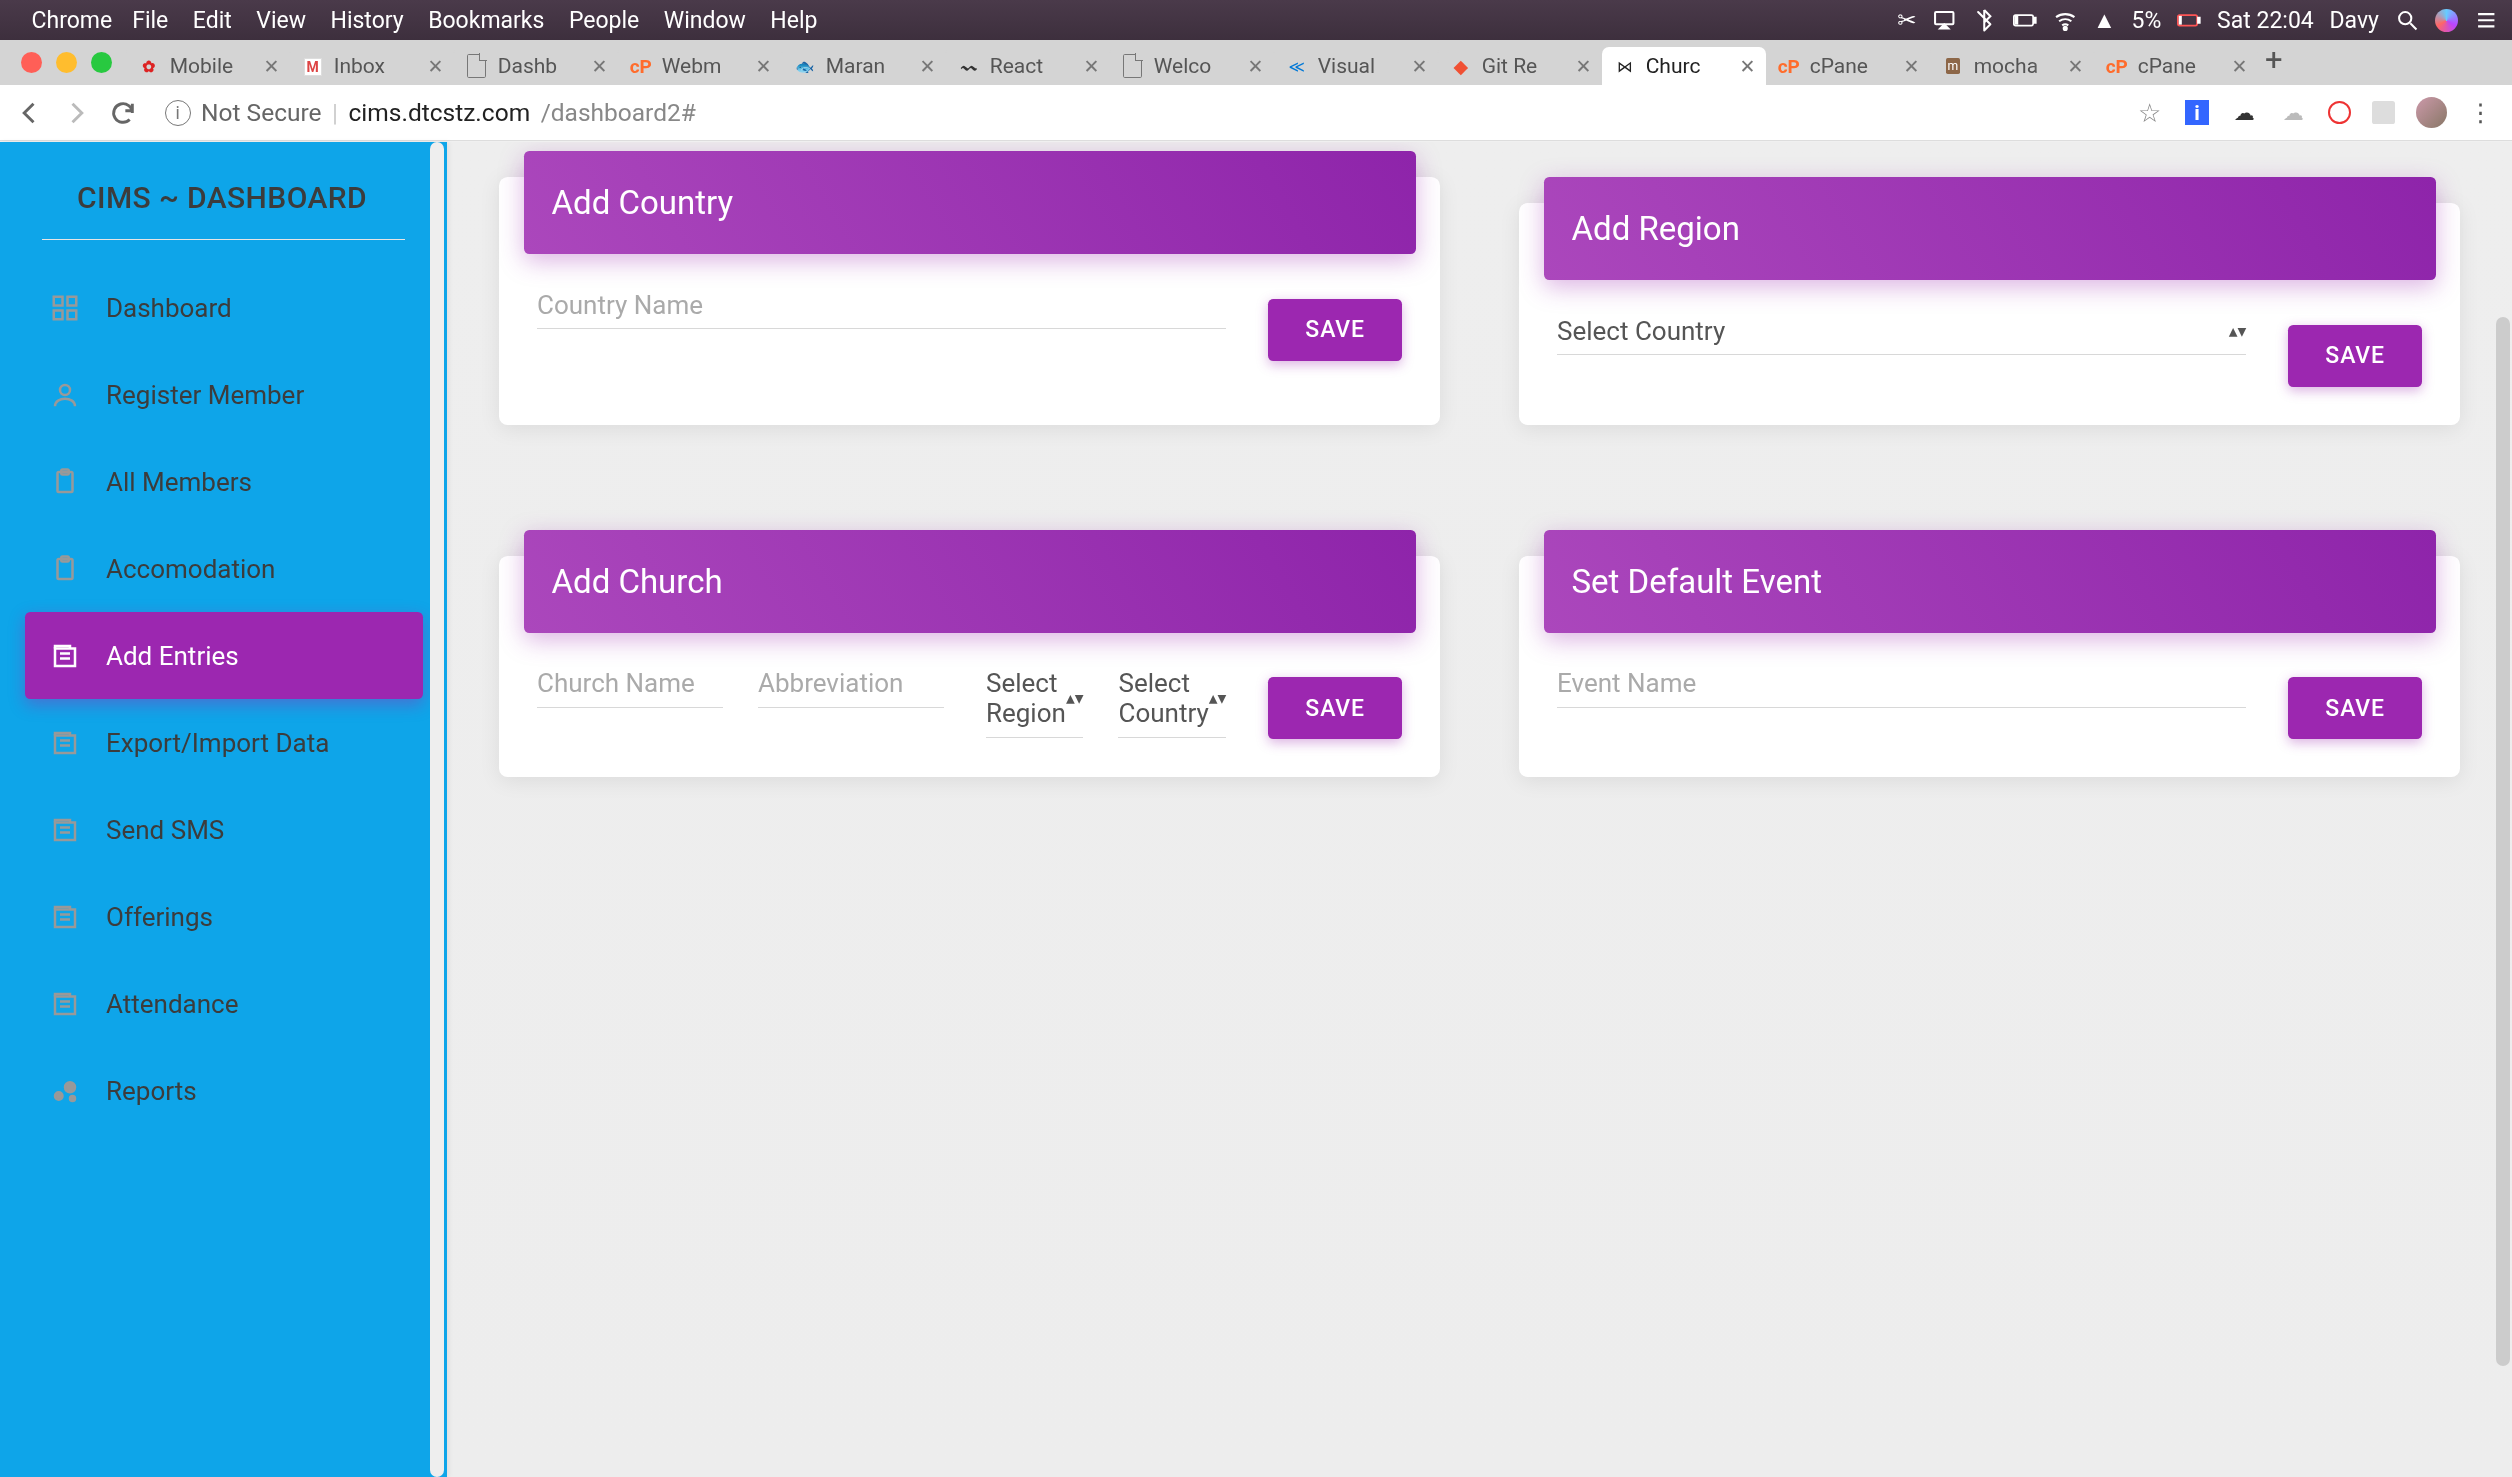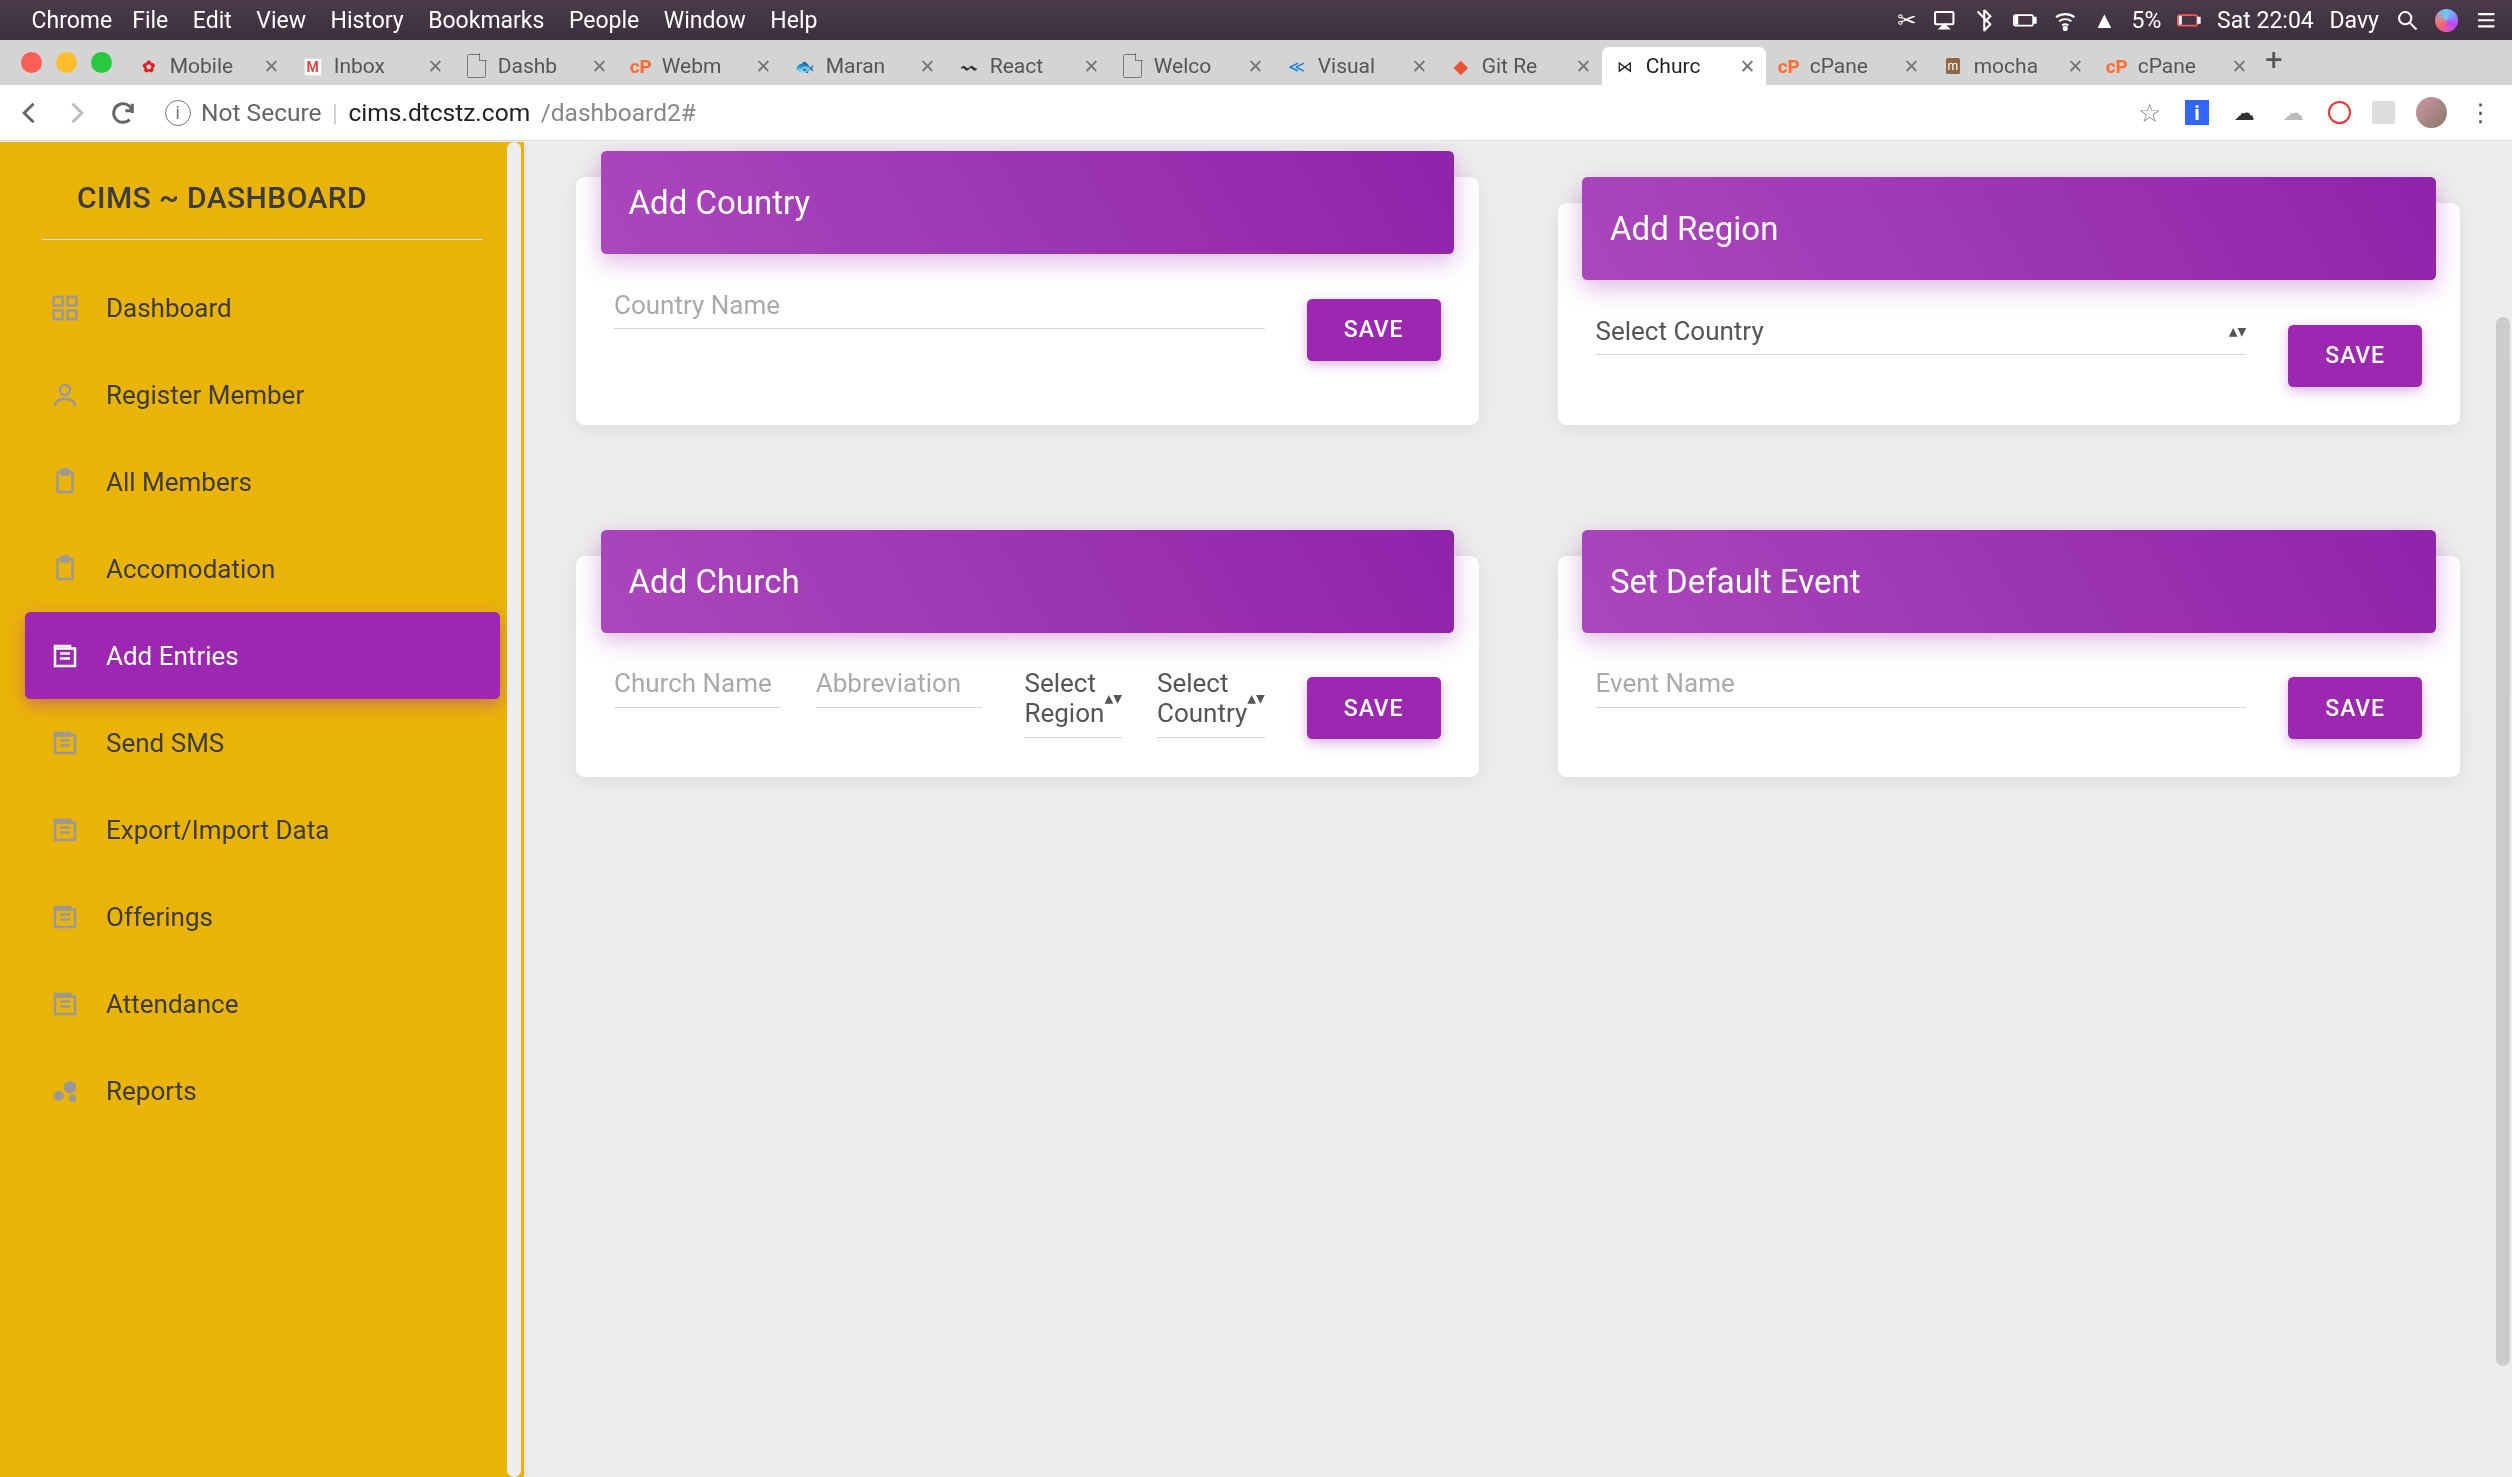--- a/index.html
+++ b/index.html
@@ -39,21 +39,21 @@
 .omnibox .url-host { color: #222; }
 .omnibox .url-path { color: #888; }
 .toolbar .right-icons { display: flex; align-items: center; gap: 21px; padding-right: 7px; }
 .toolbar .ext-icon { width: 28px; height: 28px; display: flex; align-items: center; justify-content: center; font-size: 21px; }
 .avatar-img { width: 31px; height: 31px; border-radius: 50%; background: linear-gradient(135deg, #c9a, #876); }
 .menu-dots { font-size: 24.5px; color: #555; letter-spacing: -1.7px; }
 
 
 .viewport { position: absolute; top: 142px; left: 0; right: 0; bottom: 0; background: #eeeeee; display: flex; }
 
-.sidebar { width: 524px; background: #eab308; box-shadow: 1.7px 0 5.2px rgba(0,0,0,0.06); position: relative; overflow-y: auto; }
+.sidebar { width: 447px; background: #0ea5e9; box-shadow: 1.7px 0 5.2px rgba(0,0,0,0.06); position: relative; overflow-y: auto; }
 .sidebar::after { content:""; position:absolute; top:0; right:3.5px; width:14px; height:100%; background:#eee; border-radius:7px; pointer-events:none; }
 .sidebar-title { padding: 38px 42px 24.5px 77px; font-size: 30px; font-weight: 500; color: #3c3c3c; letter-spacing: 0.4px; position: relative; }
 .sidebar-title::after { content:""; position:absolute; bottom:0; left:42px; right:42px; height:0.9px; background:#e5e5e5; }
 .nav-list { padding: 24.5px 24.5px 24.5px 24.5px; }
 .nav-item { display: flex; align-items: center; gap: 26px; padding: 28px 24.5px; border-radius: 5.2px; font-size: 26px; color: #3c3c3c; cursor: pointer; }
 .nav-item.active { background: #9c27b0; color: #fff; box-shadow: 0 5.2px 15.7px rgba(156,39,176,0.4); }
 .nav-item .nav-icon { width: 31px; height: 31px; display: flex; align-items: center; justify-content: center; flex-shrink:0; }
 .nav-item .nav-icon svg { width: 30px; height: 30px; stroke: currentColor; fill: none; stroke-width: 2; }
 .nav-item:not(.active) .nav-icon { color: #999; }
 
@@ -348,31 +348,31 @@
           <span>Add Entries</span>
         </div>
         <div class="nav-item">
           <span class="nav-icon">
             <svg viewBox="0 0 24 24">
               <path d="M4 6h16v14H4z"></path>
               <path d="M4 6V4h12v2"></path>
               <path d="M8 10h8M8 14h8"></path>
             </svg>
           </span>
-          <span>Send SMS</span>
+          <span>Export/Import Data</span>
         </div>
         <div class="nav-item">
           <span class="nav-icon">
             <svg viewBox="0 0 24 24">
               <path d="M4 6h16v14H4z"></path>
               <path d="M4 6V4h12v2"></path>
               <path d="M8 10h8M8 14h8"></path>
             </svg>
           </span>
-          <span>Export/Import Data</span>
+          <span>Send SMS</span>
         </div>
         <div class="nav-item">
           <span class="nav-icon">
             <svg viewBox="0 0 24 24">
               <path d="M4 6h16v14H4z"></path>
               <path d="M4 6V4h12v2"></path>
               <path d="M8 10h8M8 14h8"></path>
             </svg>
           </span>
           <span>Offerings</span>

